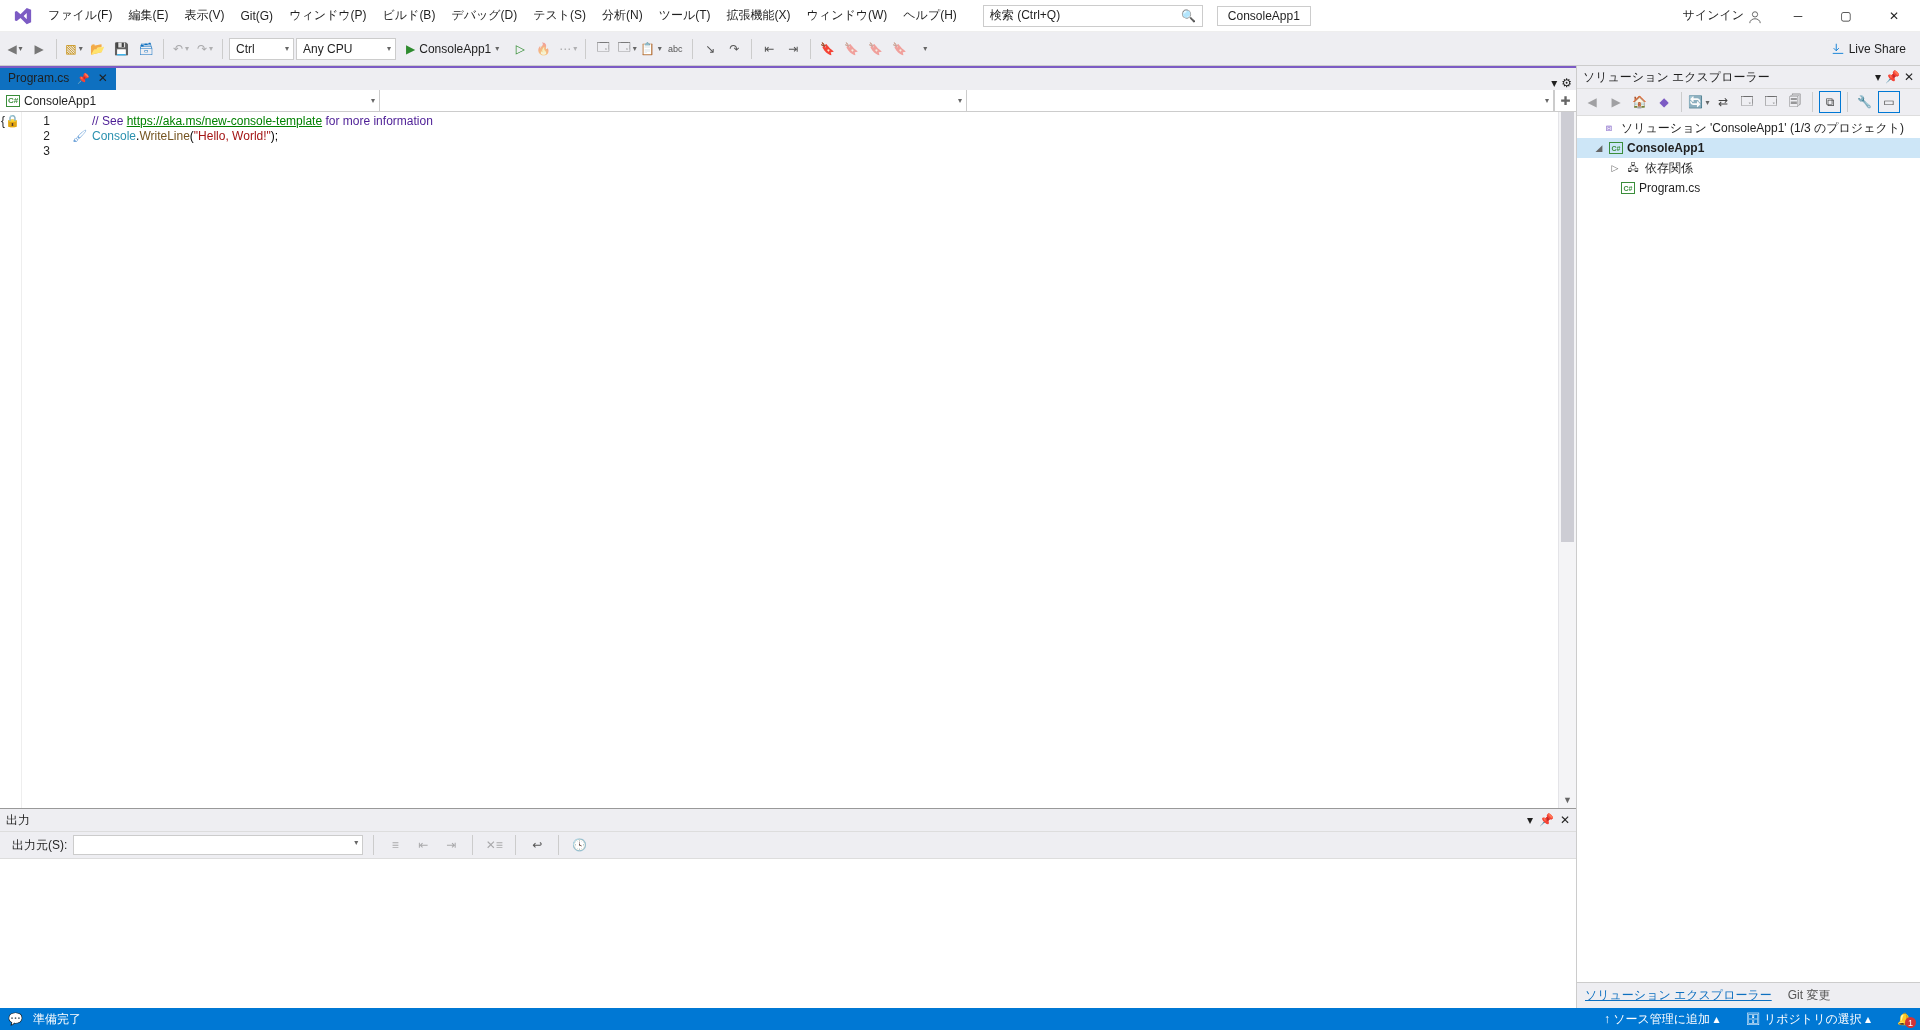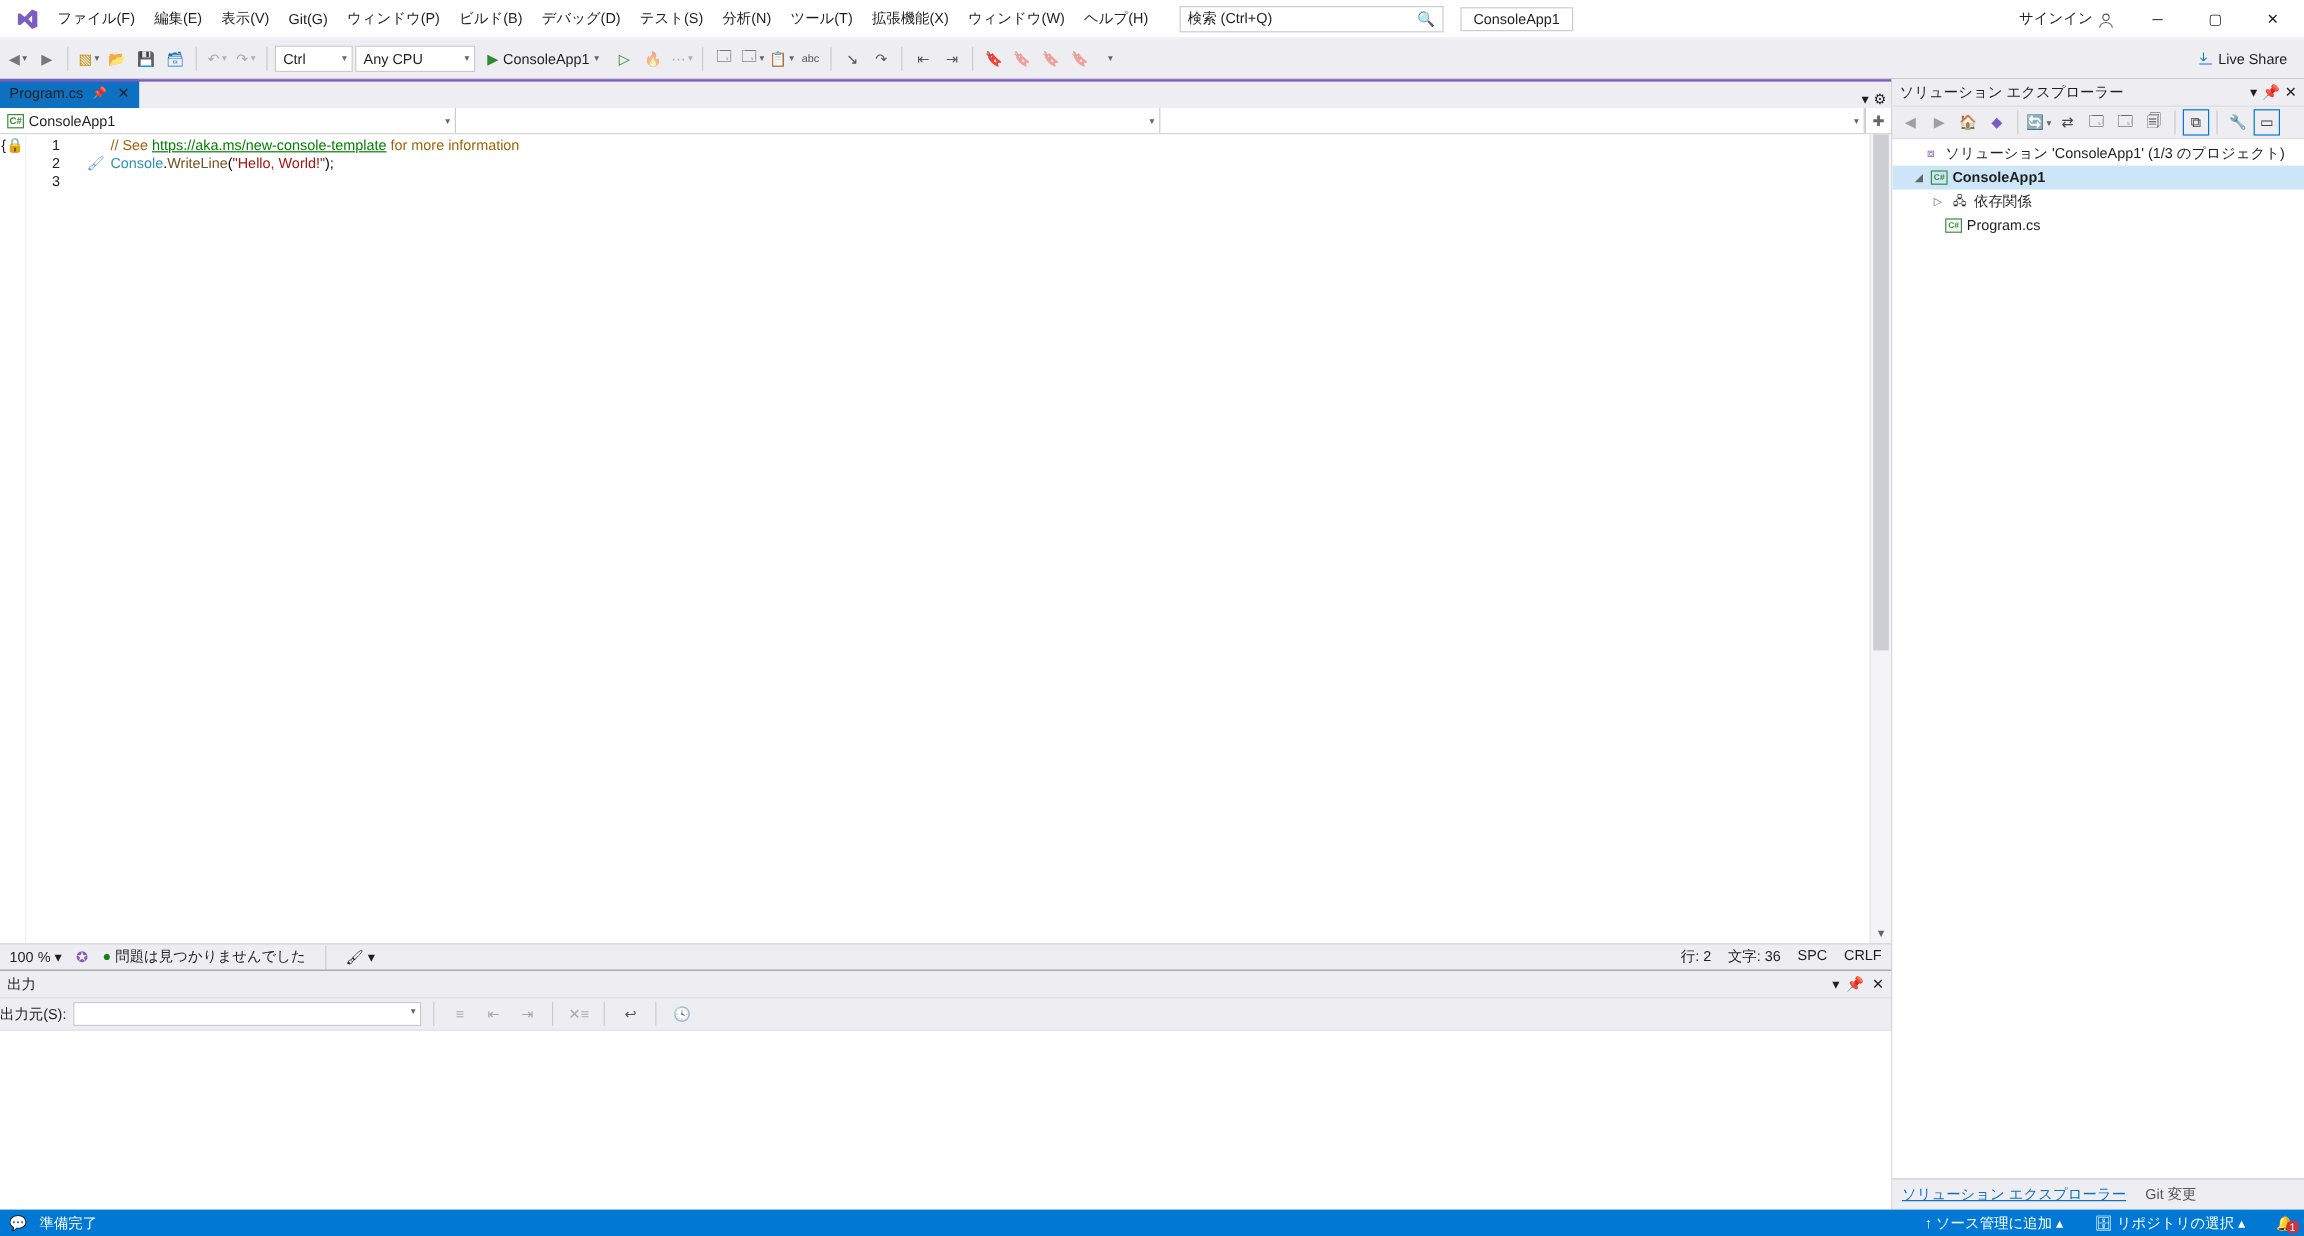--- a/index.html
+++ b/index.html
@@ -52,41 +52,41 @@
 .split-plus{width:22px;display:flex;align-items:center;justify-content:center;border-left:1px solid #ccc;color:#666}
 .cs-ico{width:14px;height:12px;border:1px solid #3a8d3a;color:#3a8d3a;font-size:8px;display:flex;align-items:center;justify-content:center;margin-right:4px;font-weight:bold}
 
 
 .editor-wrap{flex:1;display:flex;min-height:0}
 .fold-col{width:22px;background:#fff;border-right:1px solid #eee;padding-top:2px;display:flex;flex-direction:column;align-items:center;gap:0;color:#999;font-size:10px}
 .gutter{width:50px;background:#fff;text-align:right;padding:2px 22px 0 0;color:#2b91af;font-family:Consolas,monospace;font-size:13px;line-height:15px}
 .marker-col{width:20px;background:#fff;padding-top:2px}
 .code{flex:1;background:#fff;font-family:Consolas,monospace;font-size:13px;line-height:15px;padding:2px 0;position:relative}
 .code .ln{white-space:pre}
-.c-comment{color:#a16207}
+.c-comment{color:#4c1d95}
 .c-link{color:#008000;text-decoration:underline}
 .c-type{color:#2b91af}
 .c-method{color:#74531f}
 .c-str{color:#a31515}
 .c-punc{color:#000}
 .vscroll{width:18px;background:#f4f4f6;border-left:1px solid #e4e4e8;position:relative}
 .vscroll .thumb{position:absolute;left:2px;right:2px;top:0;height:430px;background:#cdcdd4}
 .vscroll .arr{position:absolute;left:0;right:0;height:16px;display:flex;align-items:center;justify-content:center;color:#666;font-size:9px}
 .vscroll .arr.top{top:0}.vscroll .arr.bot{bottom:0}
 
 
 .ed-status{height:22px;border-top:1px solid #ccc;background:#eeeef2;display:flex;align-items:center;padding:0 8px;gap:12px}
 .ed-status .ok{color:#1a7f1a}
 .ed-status .right{margin-left:auto;display:flex;gap:14px}
 
 
 .out-panel{border-top:1px solid #999;background:#eeeef2;display:flex;flex-direction:column;height:200px}
 .out-title{height:22px;display:flex;align-items:center;padding:0 6px}
 .out-title .r{margin-left:auto;display:flex;gap:6px;color:#555}
-.out-tb{height:28px;display:flex;align-items:center;gap:6px;padding:0 0;border-top:1px solid #ddd;border-bottom:1px solid #ddd}
+.out-tb{height:28px;display:flex;align-items:center;gap:6px;padding:0 12px;border-top:1px solid #ddd;border-bottom:1px solid #ddd}
 .out-combo{width:290px;height:20px;border:1px solid #ccc;background:#fff;position:relative}
 .out-combo::after{content:"▾";position:absolute;right:4px;top:2px;font-size:8px;color:#666}
 .out-body{flex:1;background:#fff}
 
 
 .sol-panel{width:344px;border-left:1px solid #ccc;display:flex;flex-direction:column;background:#eeeef2}
 .sol-title{height:22px;display:flex;align-items:center;padding:0 6px;background:#eeeef2}
 .sol-title .r{margin-left:auto;display:flex;gap:4px;color:#555}
 .sol-tb{height:28px;display:flex;align-items:center;gap:2px;padding:0 4px;border-top:1px solid #ddd;border-bottom:1px solid #ddd;background:#eeeef2}
 .sol-tb .tb{color:#444}
@@ -266,33 +266,20 @@
         <div class="ln"><span class="c-type">Console</span><span class="c-punc">.</span><span class="c-method">WriteLine</span><span class="c-punc">(</span><span class="c-str">"Hello, World!"</span><span class="c-punc">);</span></div>
         <div class="ln">&nbsp;</div>
       </div>
       <div class="vscroll">
         <div class="arr top">▲</div>
         <div class="thumb"></div>
         <div class="arr bot">▼</div>
       </div>
     </div>
 
-    <div class="ed-status">
-      <span><span>100 %</span> ▾</span>
-      <span style="color:#7c5bc4">✪</span>
-      <span><span class="ok">●</span> <span>問題は見つかりませんでした</span></span>
-      <span class="sep"></span>
-      <span>🖌 ▾</span>
-      <span class="right">
-        <span>行: 2</span>
-        <span>文字: 36</span>
-        <span>SPC</span>
-        <span>CRLF</span>
-      </span>
-    </div>
 
     <div class="out-panel">
       <div class="out-title">
         <span>出力</span>
         <span class="r">
           <span>▾</span>
           <span>📌</span>
           <span>✕</span>
         </span>
       </div>

